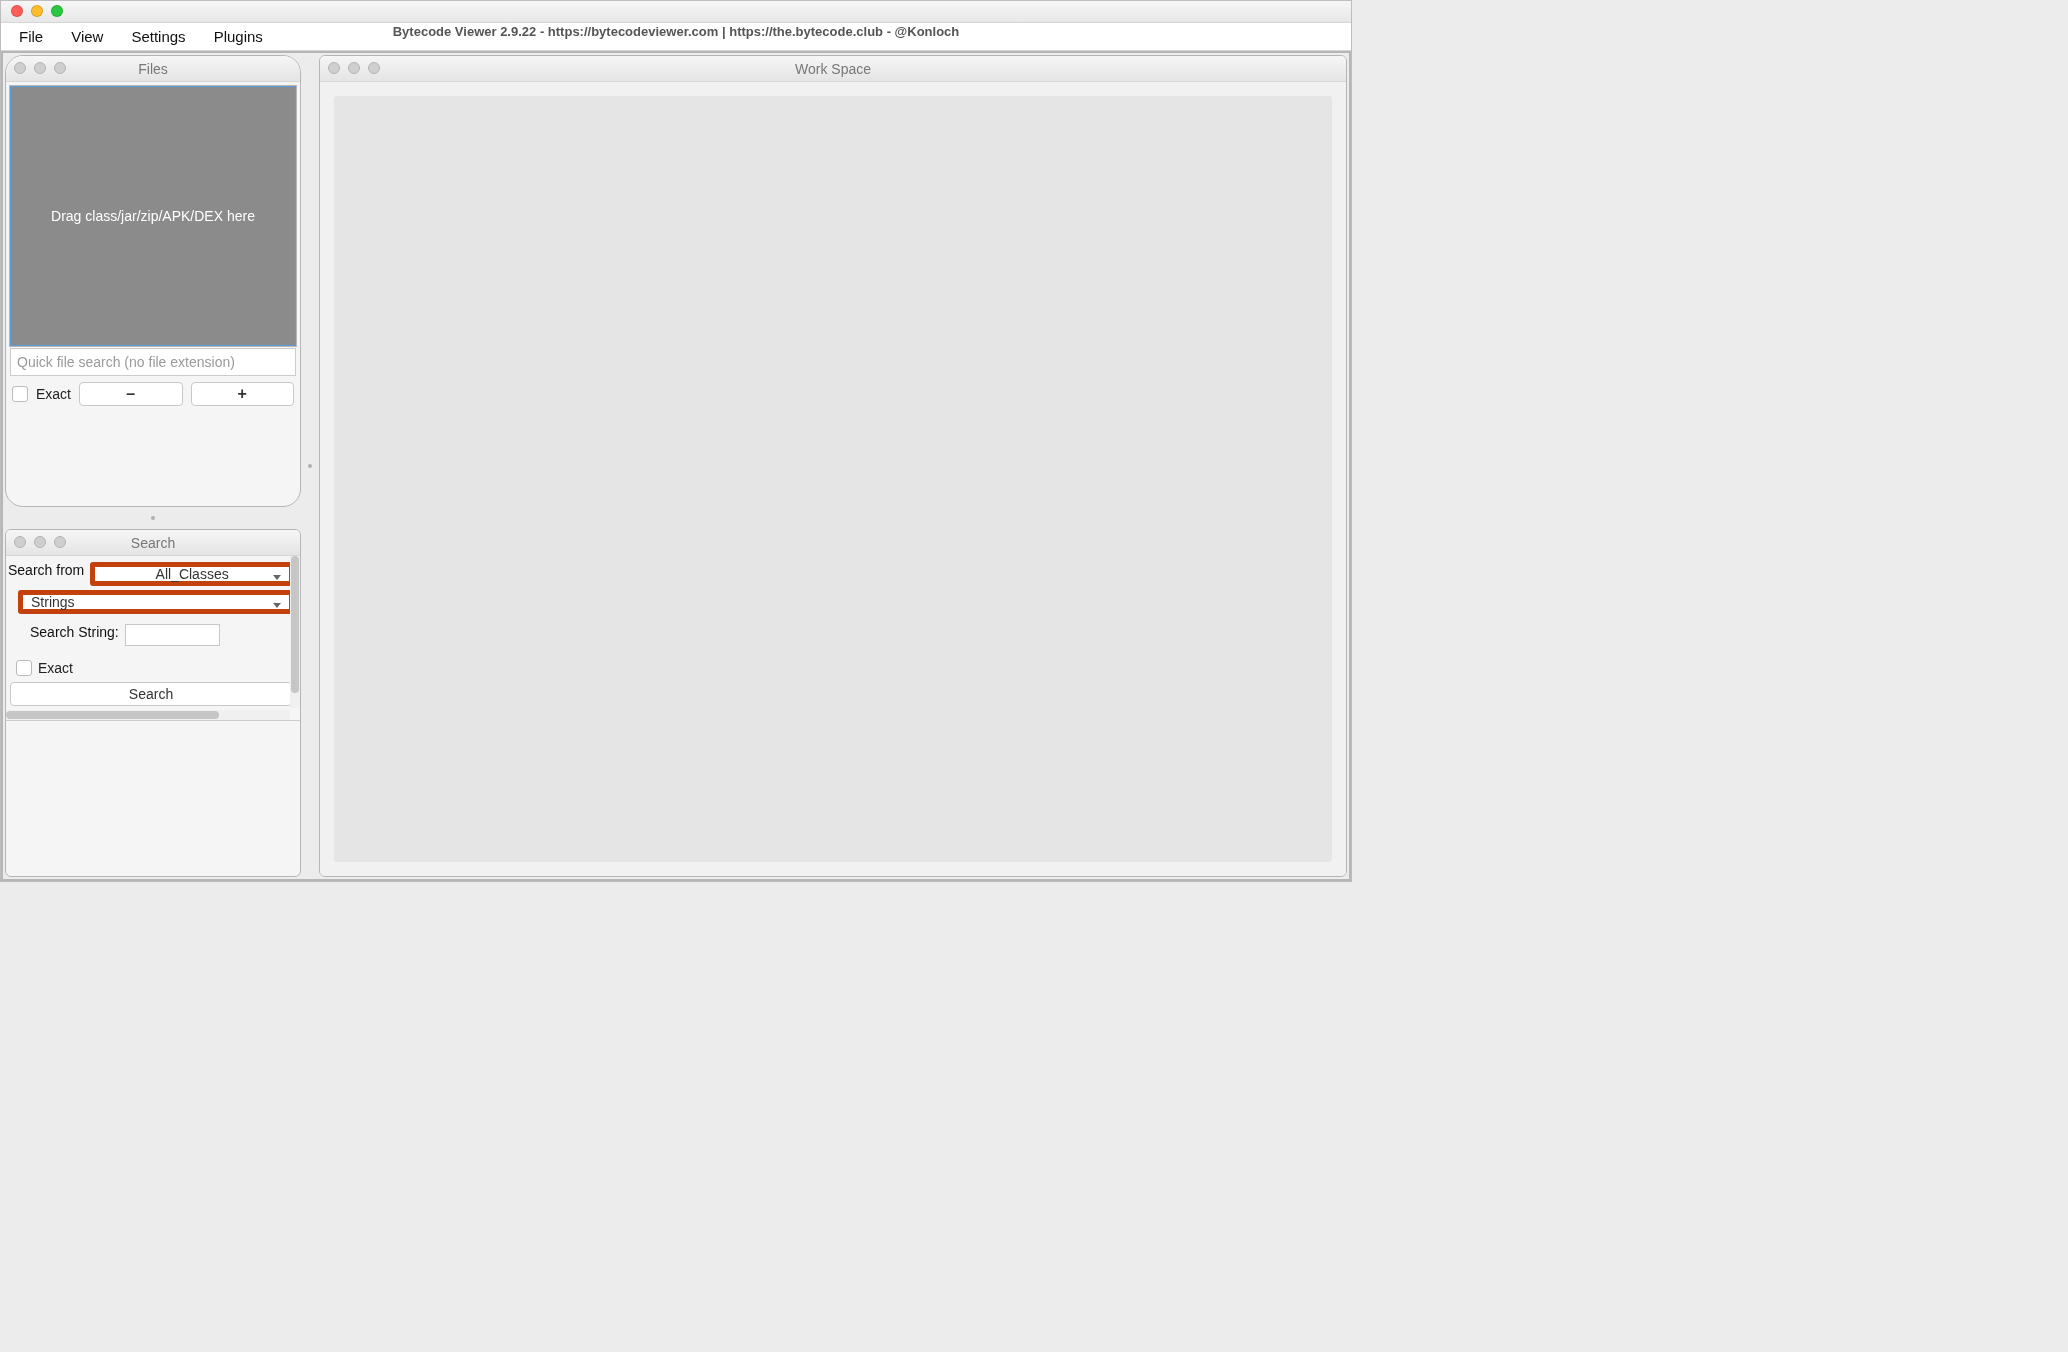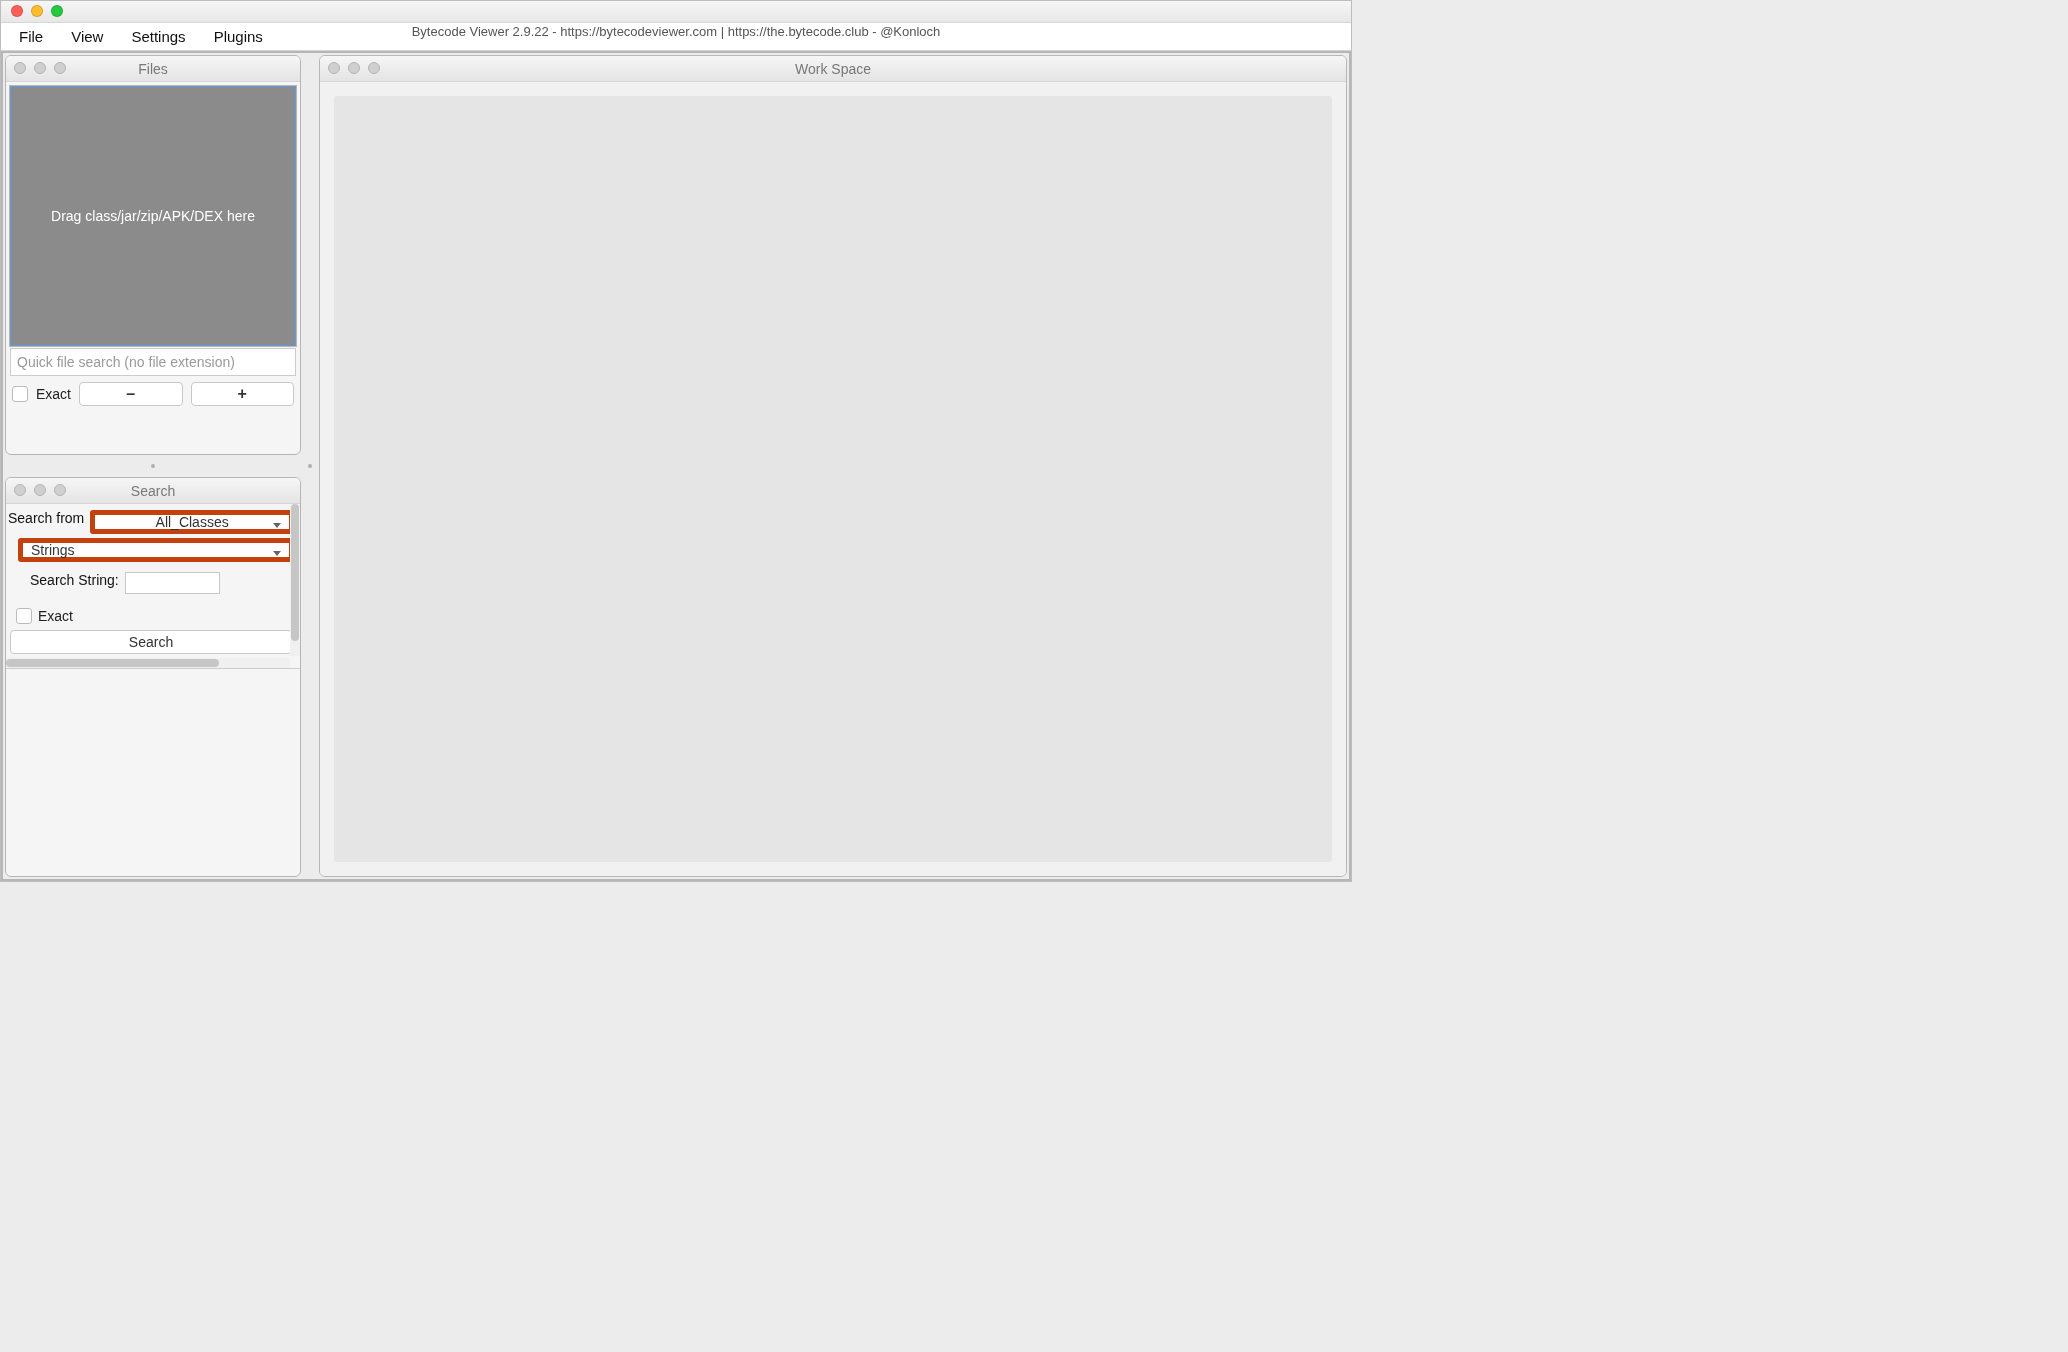--- a/index.html
+++ b/index.html
@@ -35,21 +35,21 @@
   .tl { width: 12px; height: 12px; border-radius: 50%; border: 0.5px solid rgba(0,0,0,.15); }
   .tl.red { background: #ff5f57; }
   .tl.yellow { background: #ffbd2e; }
   .tl.green { background: #28c840; }
   .tl.gray { background: #cfcfcf; border-color:#b4b4b4; }
   .titlebar-text {
     flex: 1;
     text-align: center;
     font-size: 13px;
     color: #555;
-    font-weight: 400;
+    font-weight: 700;
     margin-top: 39px;
   }
 
   
   .menubar {
     height: 28px;
     background: #fff;
     border-bottom: 1px solid #d6d6d6;
     display: flex;
     align-items: center;
@@ -304,21 +304,21 @@
     <div class="menu-item">File</div>
     <div class="menu-item">View</div>
     <div class="menu-item">Settings</div>
     <div class="menu-item">Plugins</div>
   </div>
 
   <div class="content">
 
     <div class="left-col">
 
-      <div class="panel" style="height:400px;">
+      <div class="panel" style="height:452px;border-radius:18px;">
         <div class="panel-titlebar">
           <div class="traffic-lights">
             <div class="tl gray"></div>
             <div class="tl gray"></div>
             <div class="tl gray"></div>
           </div>
           <div class="panel-title">Files</div>
         </div>
         <div class="files-body">
           <div class="drop-zone">

